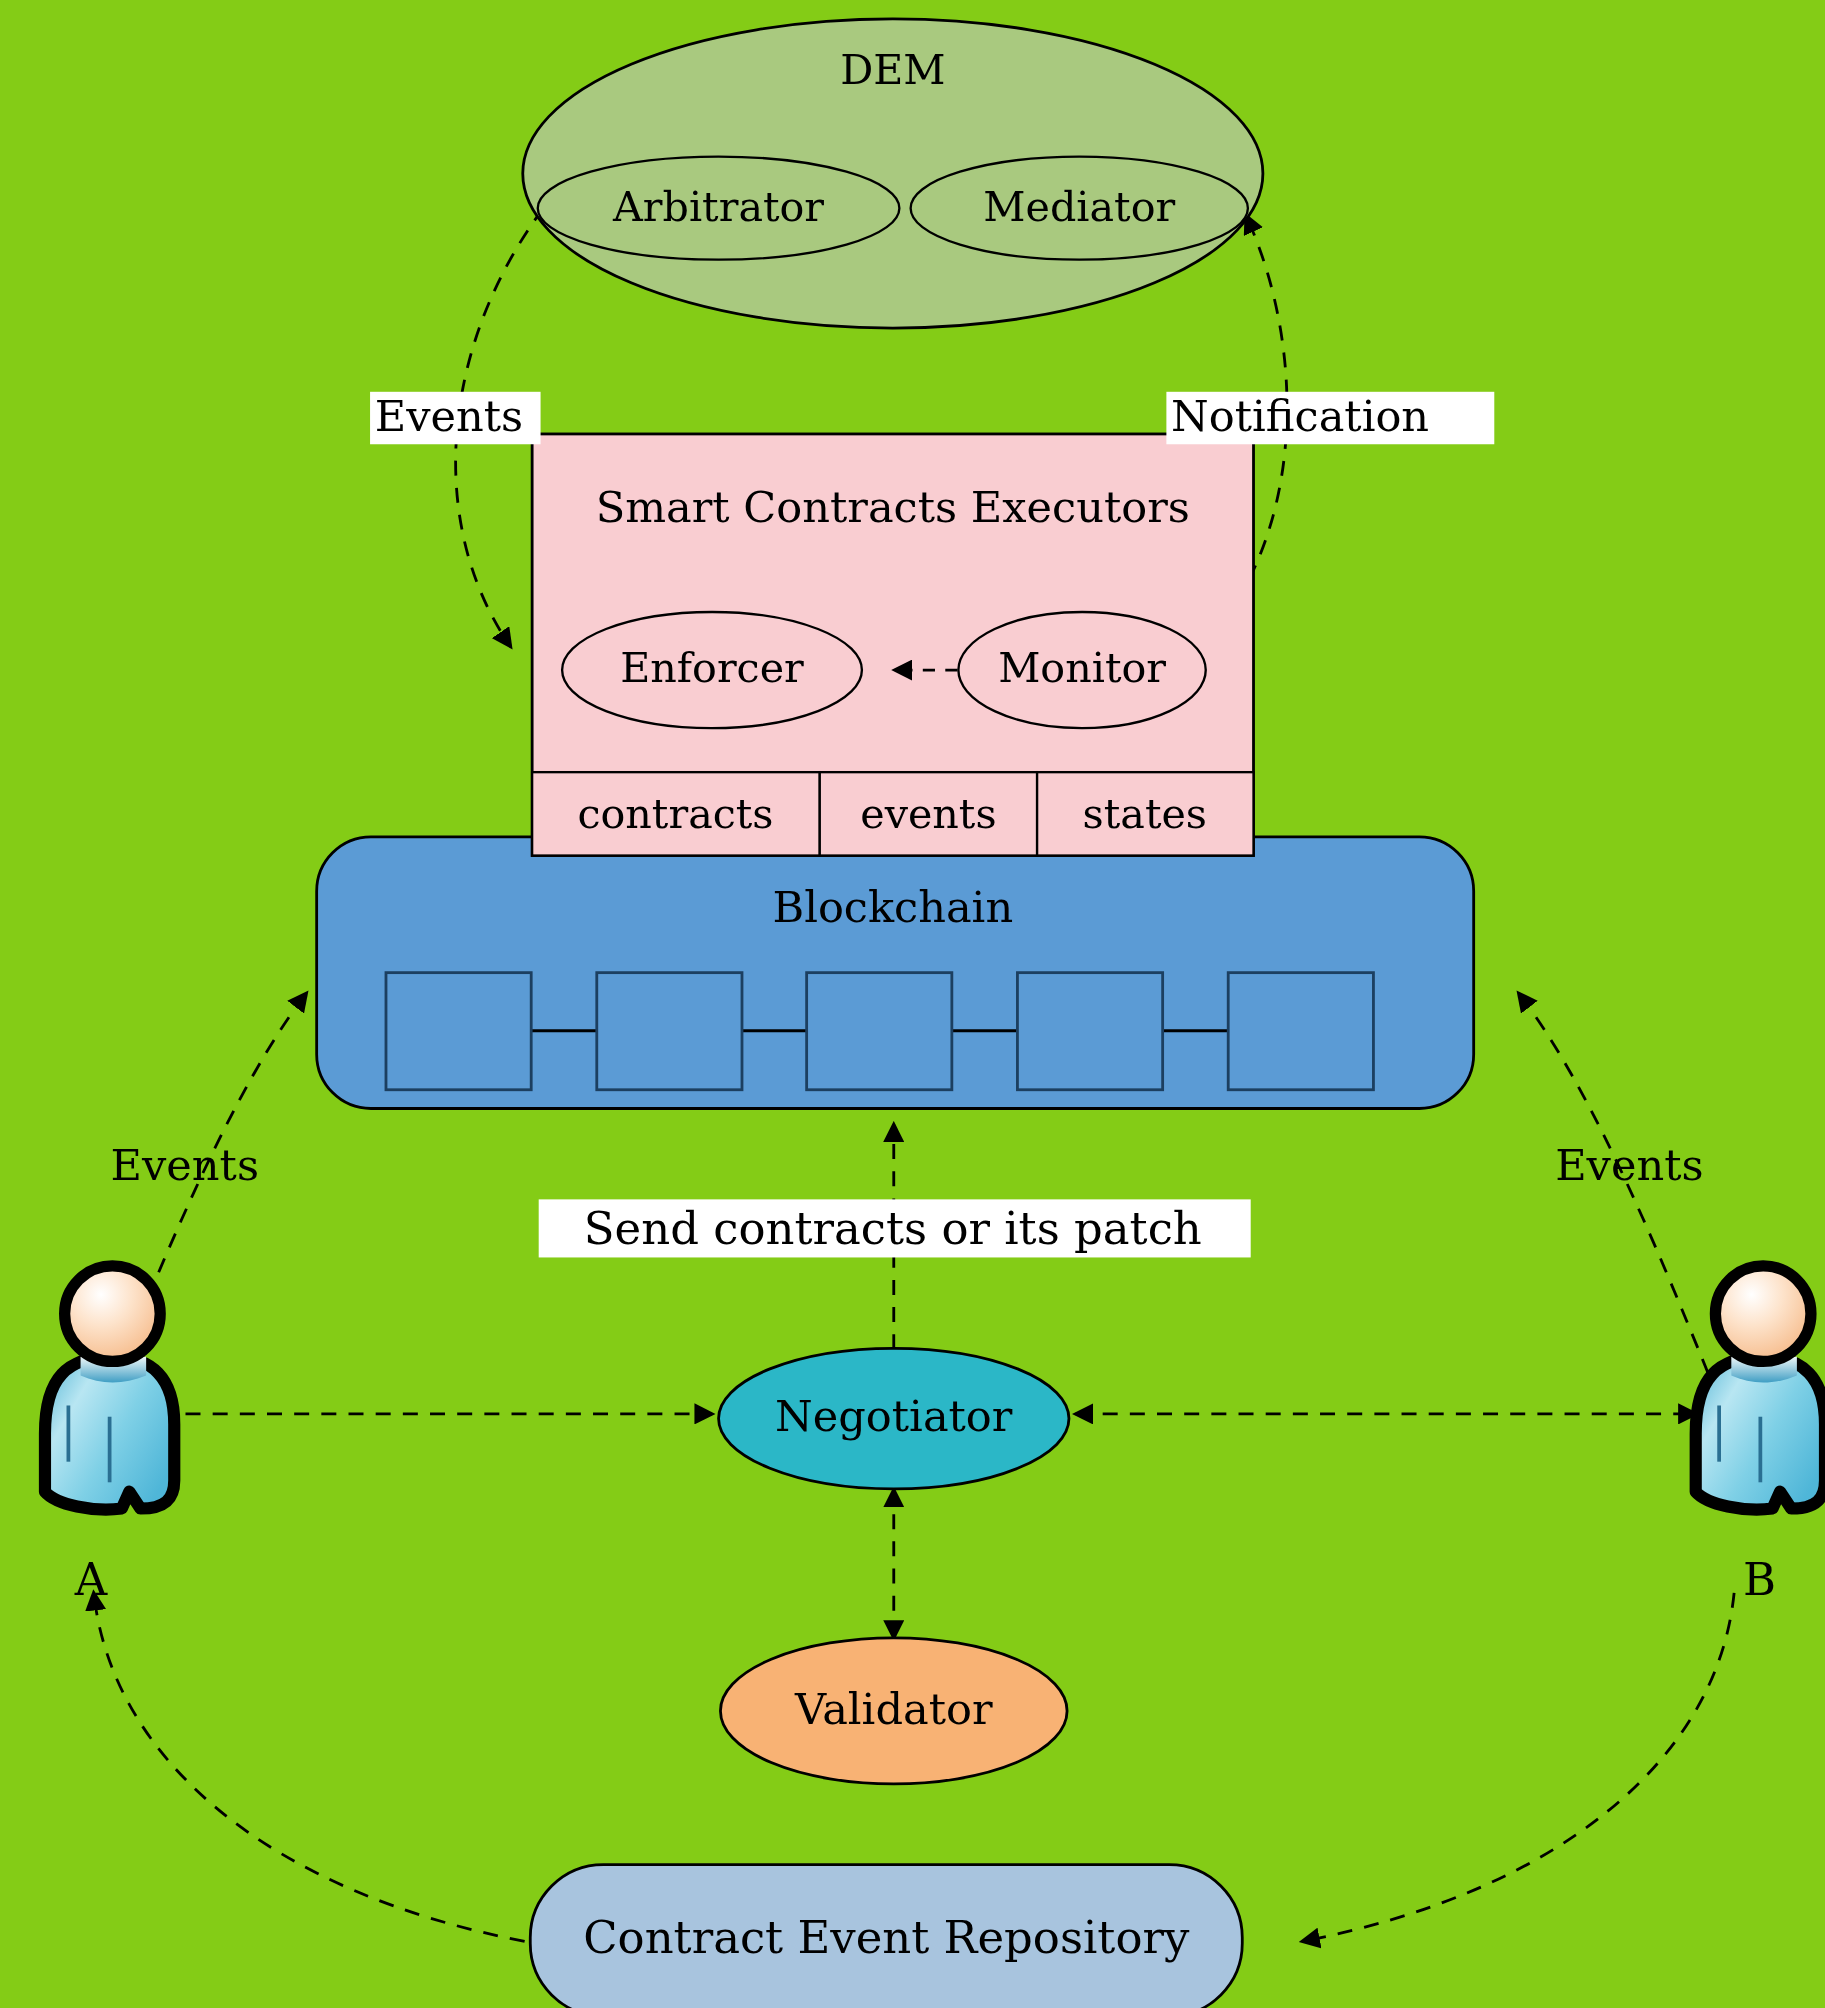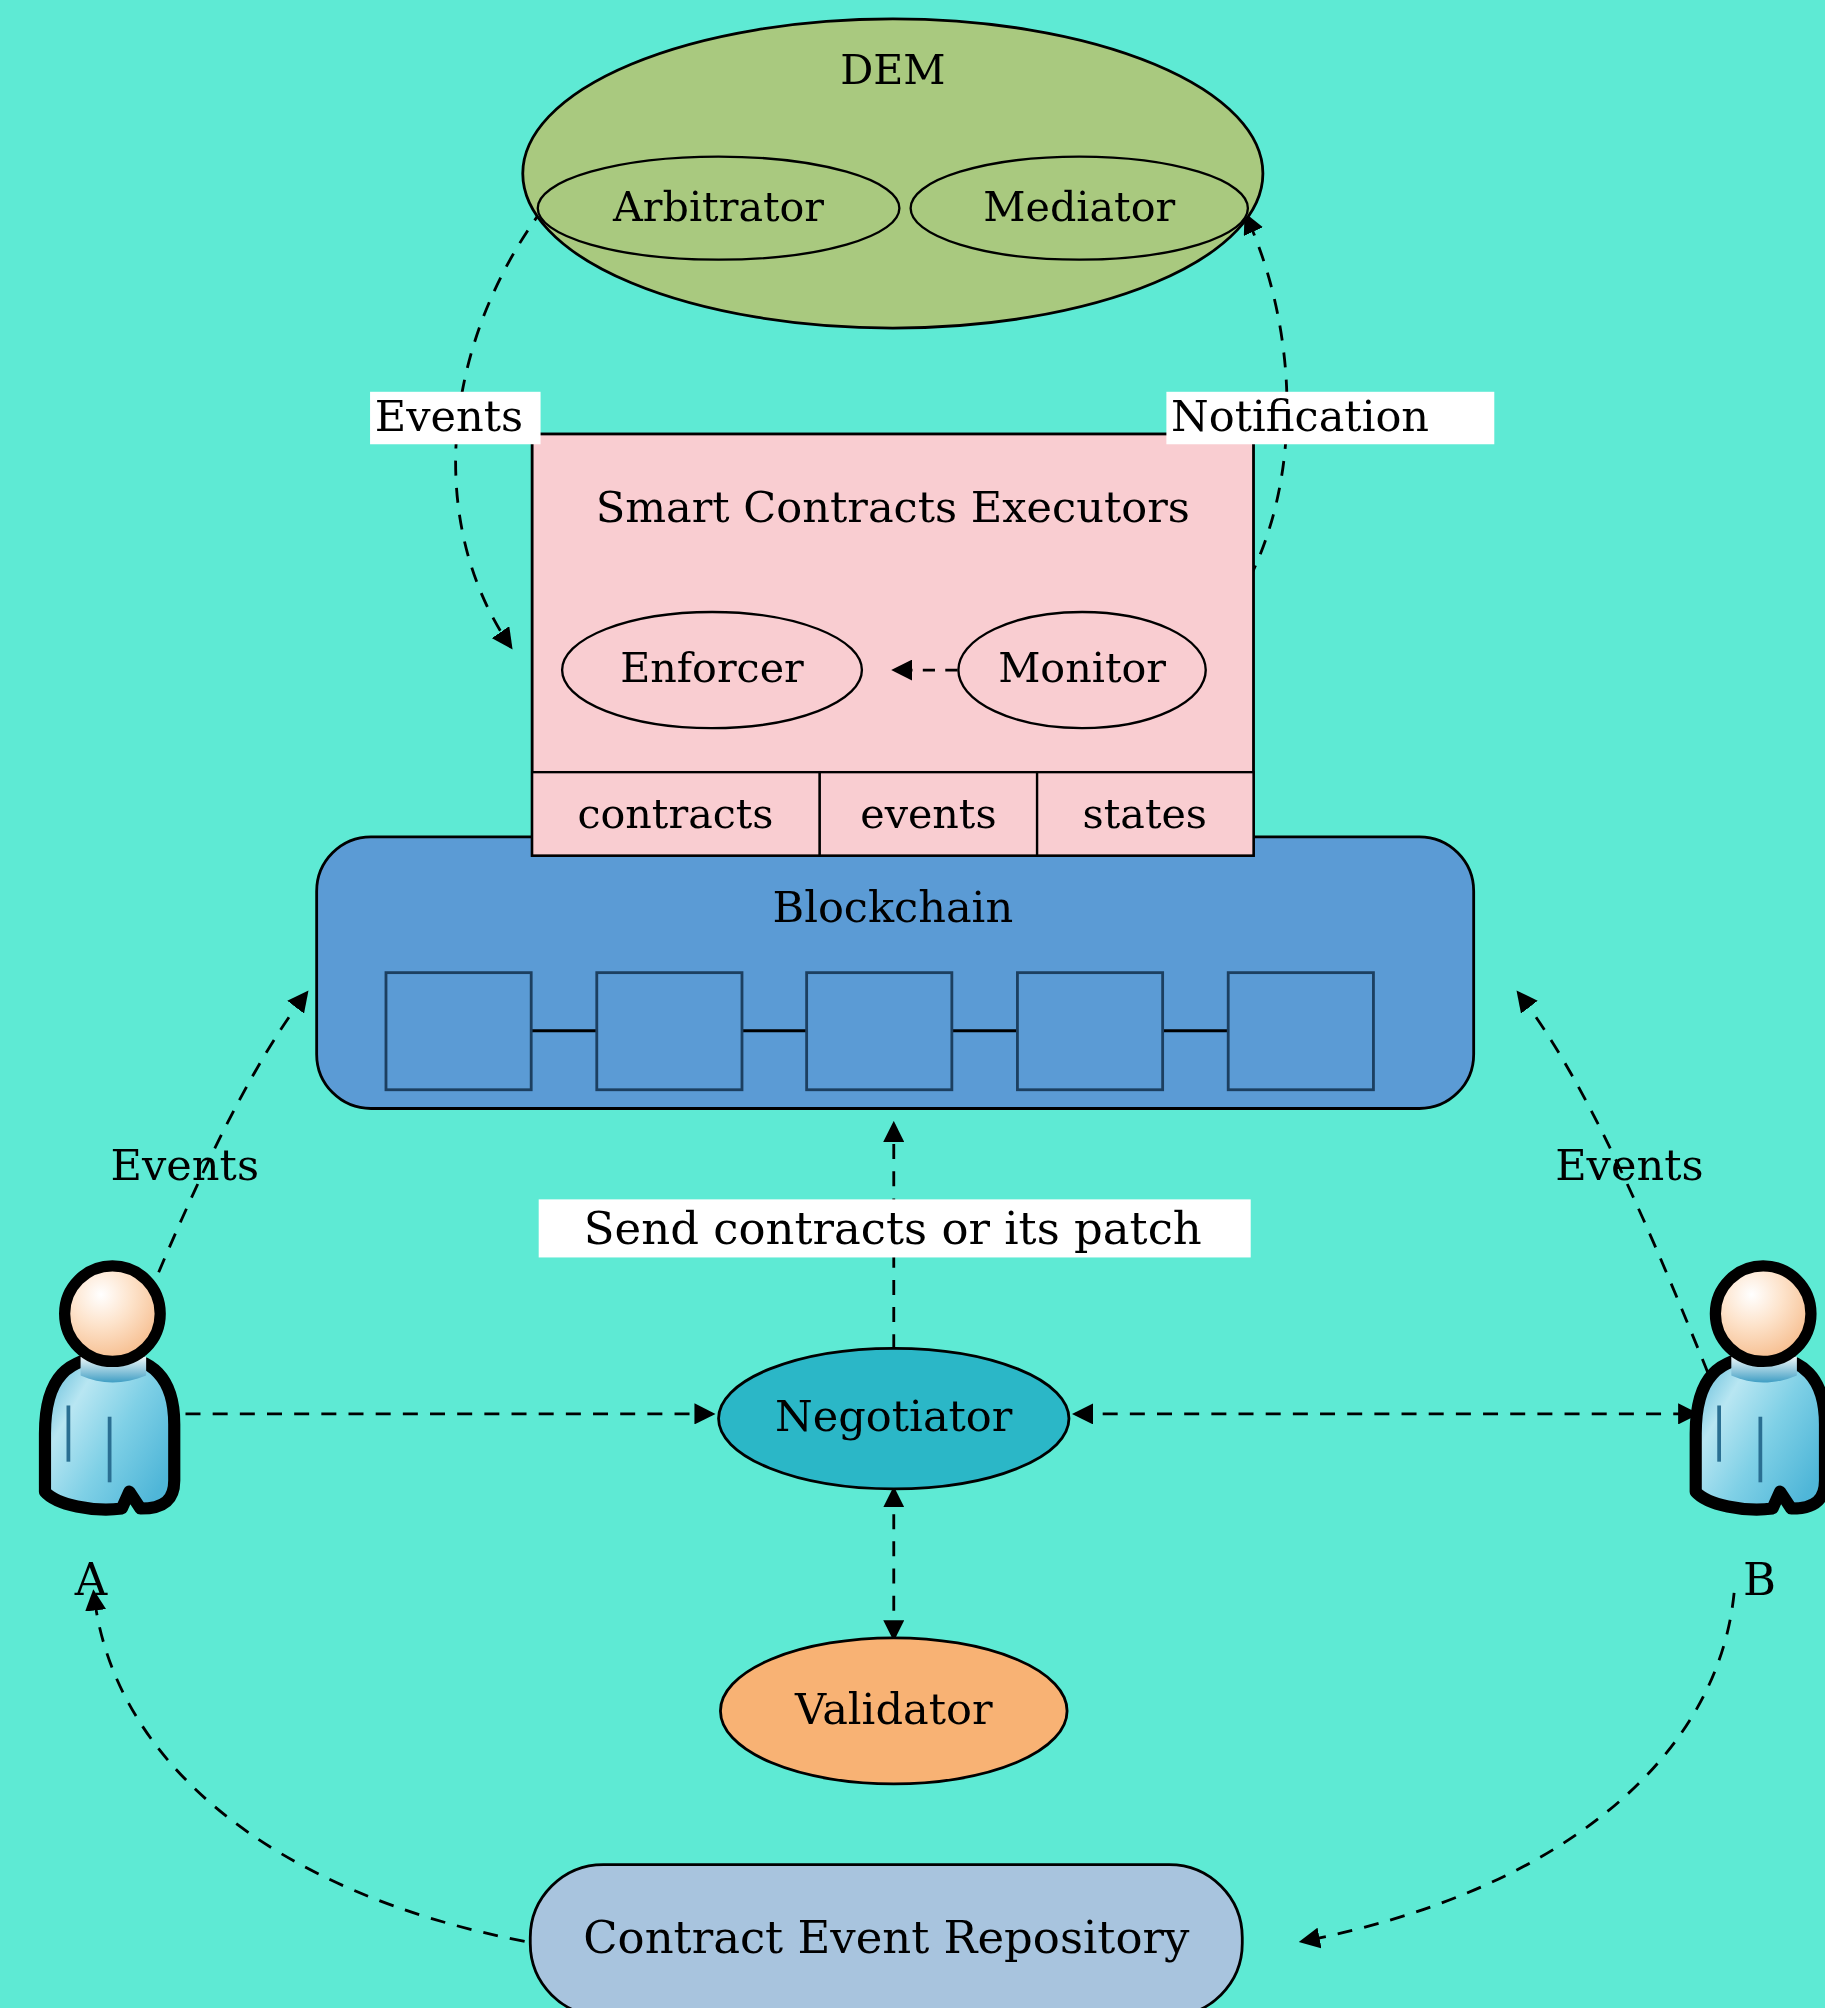--- a/index.html
+++ b/index.html
@@ -8,21 +8,21 @@
     padding: 0;
     background: #ffffff;
   }
   body {
     font-family: "DejaVu Serif", serif;
   }
   #canvas {
     position: relative;
     width: 1825px;
     height: 2009px;
-    background: #5eead4;
+    background: #84cc16;
     overflow: hidden;
   }
   #diagram-svg {
     position: absolute;
     left: 0;
     top: 0;
     width: 1825px;
     height: 2009px;
   }
   .shape-label {

